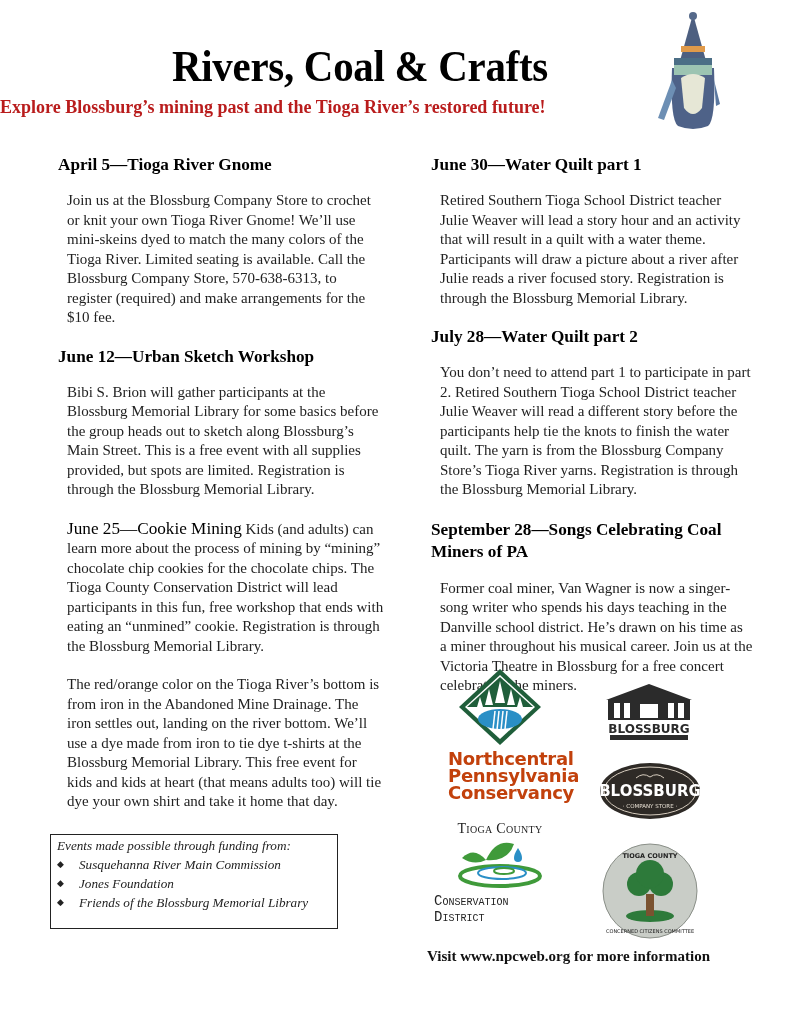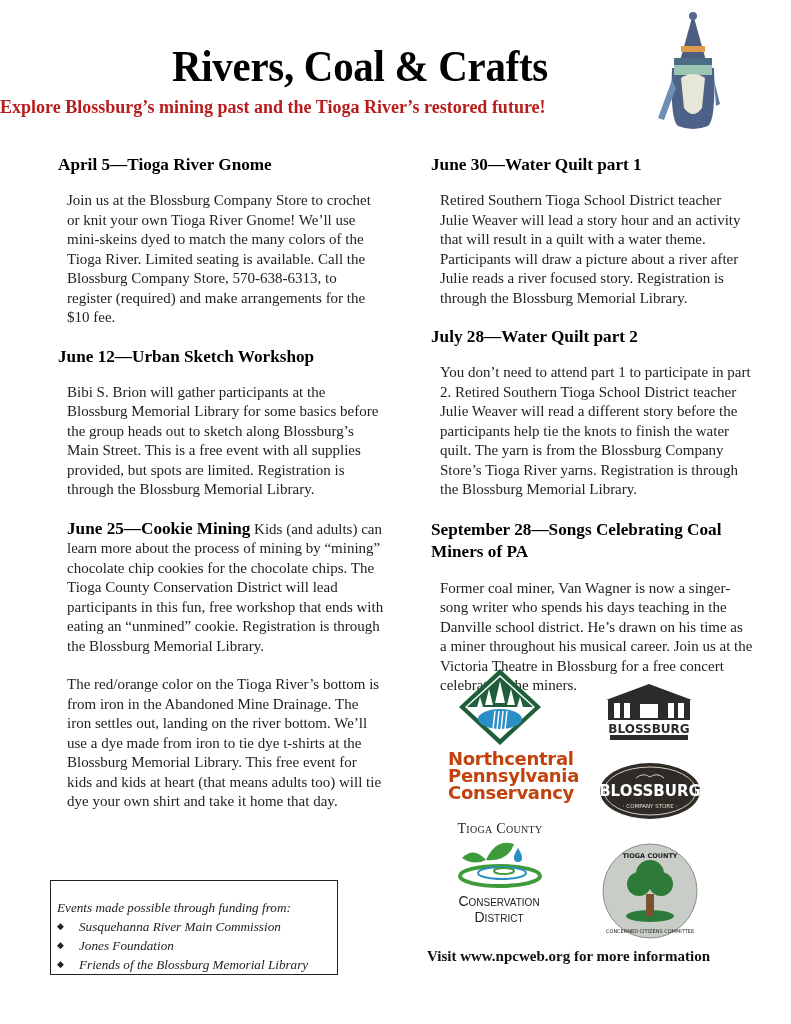--- a/index.html
+++ b/index.html
@@ -10,35 +10,35 @@
            transform: scaleX(0.93); transform-origin: 360px 0; line-height: 1; }
   .subtitle { position: absolute; left: 0; top: 98px; width: 720px; text-align: left;
               font-size: 18px; font-weight: bold; color: #b91c1c; line-height: 1; }
   .gnome { position: absolute; left: 648px; top: 8px; width: 90px; height: 124px; }
   .col { position: absolute; top: 148px; width: 350px; }
   .col.left { left: 51px; }
   .col.right { left: 424px; width: 345px; }
   .event { margin-bottom: 19px; }
   .event h3 { margin: 7px; font-size: 17.2px; font-weight: bold; line-height: 20px; color: #000; }
   .event p { margin: 16px; font-size: 15px; line-height: 19.5px; color: #222; }
-  .event .inline-title { font-size: 17.2px; font-weight: bold; color: #000; }
-  .funding { position: absolute; left: 50px; top: 880px; width: 288px; height: 95px;
-             border: 1.5px solid #222; padding: 17px 6px; box-sizing: border-box;
+  .event .inline-title { font-size: 17.2px; font-weight: normal; color: #000; }
+  .funding { position: absolute; left: 50px; top: 834px; width: 288px; height: 95px;
+             border: 1.5px solid #222; padding: 1px 6px; box-sizing: border-box;
              font-style: italic; font-size: 13.2px; line-height: 19px; color: #222; }
   .funding ul { list-style: none; margin: 0; padding: 0; }
   .funding li { display: flex; align-items: center; }
   .funding li .bullet { width: 22px; font-style: normal; font-size: 9px; }
   .logo { position: absolute; }
   .ncpc-text { position: absolute; left: 448px; top: 750px; width: 112px; text-align: right;
                font-family: "DejaVu Sans", sans-serif; font-weight: bold; font-size: 18px;
                line-height: 17px; color: #c2410c; letter-spacing: -0.3px; }
   .tccd-top { position: absolute; left: 440px; top: 821px; width: 120px; text-align: center;
               font-family: "Liberation Serif", serif; font-size: 14px; color: #222; letter-spacing: 0.3px; }
-  .tccd-bottom { position: absolute; left: 434px; top: 893px; width: 130px; text-align: center;
-                 font-family: Liberation Sans, sans-serif; font-size: 14px; line-height: 16px; color: #222; }
+  .tccd-bottom { position: absolute; left: 434px; top: 893px; width: 130px; text-align: left;
+                 font-family: Liberation Mono, monospace; font-size: 14px; line-height: 16px; color: #222; }
   .footer { position: absolute; left: 427px; top: 948px; font-size: 15px; font-weight: bold; color: #111; }
   .sc { font-variant: small-caps; }
 </style>
 </head>
 <body>
 
 <div class="title">Rivers, Coal &amp; Crafts</div>
 <div class="subtitle">Explore Blossburg’s mining past and the Tioga River’s restored future!</div>
 
 <svg class="gnome" viewBox="0 0 90 124">

